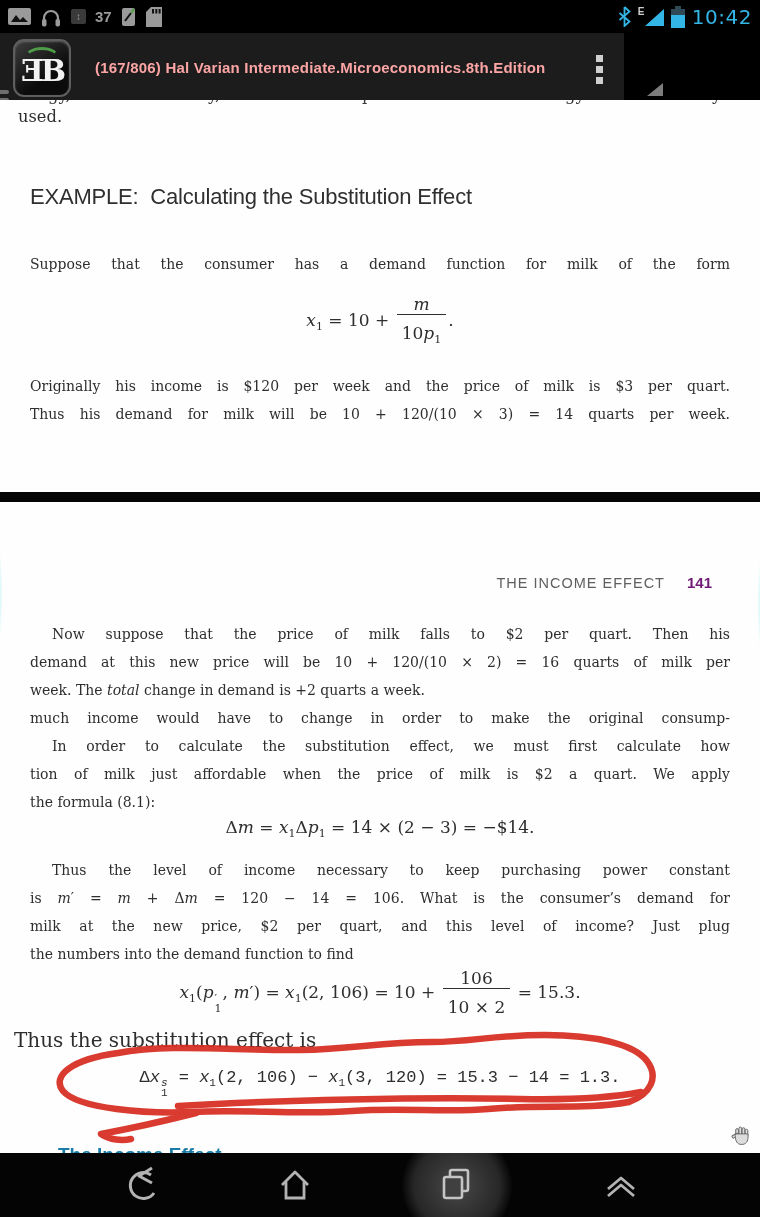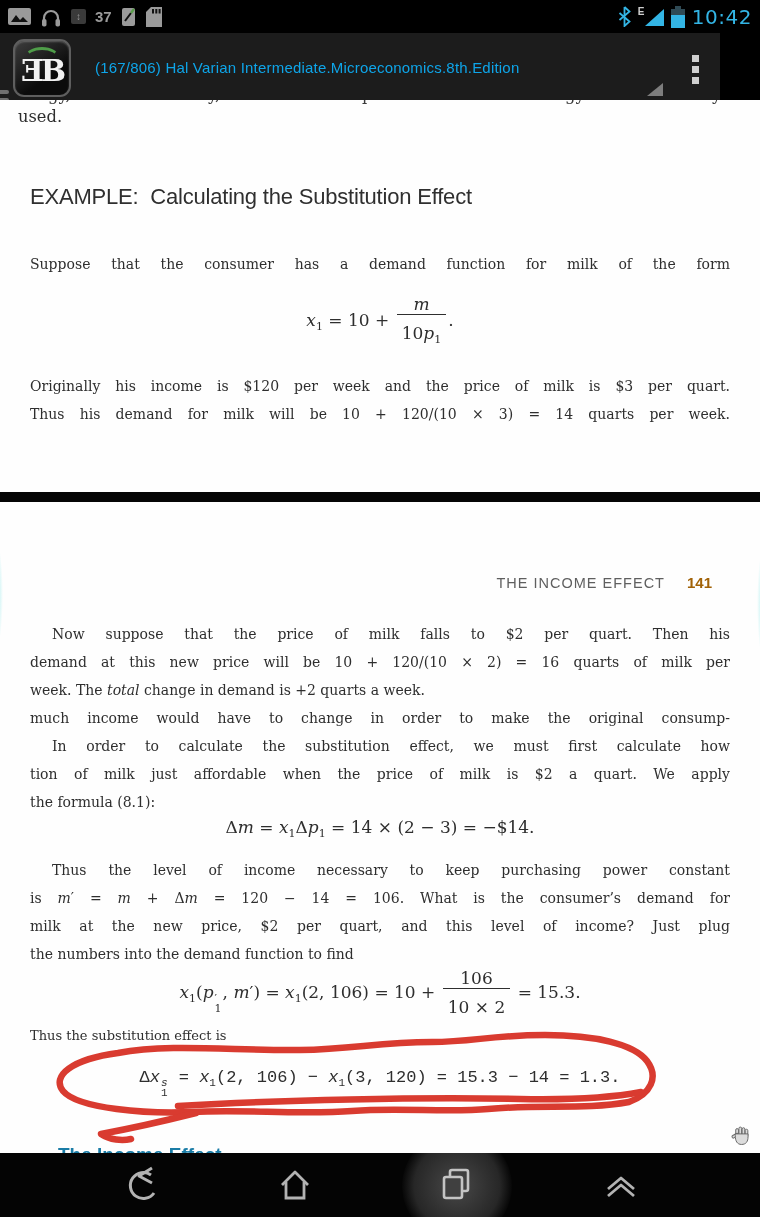--- a/index.html
+++ b/index.html
@@ -13,32 +13,32 @@
   .sb-count{color:#9a9a9a;font-size:15px;font-weight:bold;}
   .sb-time{color:#33b5e5;font-size:20px;font-family:"DejaVu Sans",sans-serif;letter-spacing:.5px;}
   .sb-datasq{width:15px;height:15px;background:#3a3a3a;border-radius:2px;color:#999;font-size:10px;
              display:flex;align-items:center;justify-content:center;}
   .sig-wrap{position:relative;width:26px;height:21px;}
   .sig-e{position:absolute;left:0;top:0;color:#cfcfcf;font-size:10px;font-weight:bold;}
   .sig-tri{position:absolute;right:0;bottom:1px;width:0;height:0;
            border-left:19px solid transparent;border-bottom:17px solid #33b5e5;}
 
   
-  .title-bar{position:absolute;left:0;top:33px;width:720px;height:67px;background:#1c1c1c;
+  .title-bar{position:absolute;left:0;top:33px;width:624px;height:67px;background:#1c1c1c;
              box-shadow:0 2px 3px rgba(0,0,0,.6);}
   .hamburger{position:absolute;left:0;top:57px;width:9px;}
   .hamburger div{width:9px;height:4px;background:#6f6f6f;margin-bottom:4px;border-radius:0 2px 2px 0;}
   .app-icon{position:absolute;left:13px;top:6px;width:54px;height:54px;border-radius:11px;
             background:linear-gradient(145deg,#3d3d3d,#0b0b0b 65%);border:2px solid #5e5e5e;
             box-shadow:inset 0 1px 2px rgba(255,255,255,.25);display:flex;align-items:center;justify-content:center;}
   .app-icon .glyph{color:#f2f2f2;font-family:"DejaVu Serif",serif;font-weight:bold;font-size:30px;
                    letter-spacing:-3px;margin-top:4px;}
   .app-icon .arc{position:absolute;left:10px;top:6px;width:30px;height:18px;border-top:3px solid #4f9d49;
                  border-left:2px solid transparent;border-right:2px solid transparent;border-radius:50% 50% 0 0;}
-  .tb-title{position:absolute;left:95px;top:26px;color:#0ea5e9;font-size:15px;font-weight:normal;letter-spacing:.2px;}
+  .tb-title{position:absolute;left:95px;top:26px;color:#fca5a5;font-size:15px;font-weight:bold;letter-spacing:.2px;}
   .overflow-btn{position:absolute;right:20px;top:22px;width:8px;}
   .overflow-btn div{width:7px;height:7px;background:#cfcfcf;margin-bottom:4px;}
   .corner-tri{position:absolute;left:647px;top:50px;width:0;height:0;
               border-left:16px solid transparent;border-bottom:13px solid #7d7d7d;}
 
   
   .pdf-view{position:absolute;left:0;top:100px;width:760px;height:1053px;}
   .page{position:absolute;left:0;width:760px;background:#fefefe;color:#2e2e2e;}
   .page1{top:0;height:392px;}
   .page-band{position:absolute;left:0;top:392px;width:760px;height:10px;background:#050505;}
@@ -65,29 +65,29 @@
   .m-sub{font-size:11px;vertical-align:-4px;}
   .frac{display:inline-flex;flex-direction:column;align-items:center;vertical-align:middle;margin:0 2px;}
   .fnum{display:block;padding:0 5px;line-height:1.05;}
   .fden{display:block;border-top:1.4px solid #2e2e2e;padding:9px 5px 0;line-height:1.15;}
   .supsub{display:inline-flex;flex-direction:column;align-items:flex-start;font-size:11px;line-height:1;
           vertical-align:-4px;margin:0 1px;}
   .supsub .t{height:10px;}
 
   .run-head{position:absolute;right:48px;top:72px;font-family:"Liberation Sans",sans-serif;}
   .run-head .rh-text{color:#5f5f5f;font-size:14.5px;letter-spacing:1px;}
-  .run-head .rh-num{color:#a16207;font-weight:bold;font-size:15px;margin-left:22px;}
+  .run-head .rh-num{color:#701a75;font-weight:bold;font-size:15px;margin-left:22px;}
 
   .glow{position:absolute;pointer-events:none;}
   .glow-left{left:-16px;top:-6px;width:46px;height:235px;
     background:radial-gradient(ellipse 55% 48% at 0% 42%,rgba(44,214,214,.95) 0%,rgba(44,214,214,.45) 45%,rgba(44,214,214,0) 75%);}
   .glow-right{right:-16px;top:-6px;width:46px;height:245px;
     background:radial-gradient(ellipse 55% 48% at 100% 44%,rgba(44,214,214,.95) 0%,rgba(44,214,214,.45) 45%,rgba(44,214,214,0) 75%);}
 
-  .subst-line{position:absolute;left:30px;top:526px;font-family:"DejaVu Serif",serif;font-size:13px;}
+  .subst-line{position:absolute;left:14px;top:526px;font-family:"DejaVu Serif",serif;font-size:20px;}
   .clip-heading{position:absolute;left:58px;top:643px;height:8px;overflow:hidden;}
   .clip-heading span{display:block;line-height:19px;color:#1a7ca6;font-weight:bold;font-size:19px;
                      font-family:"Liberation Sans",sans-serif;}
   .hand-cursor{position:absolute;right:8px;top:622px;}
 
   
   .annotation-svg{position:absolute;left:0;top:0;width:760px;height:1217px;pointer-events:none;z-index:6;}
 
   
   .nav-bar{position:absolute;left:0;top:1153px;width:760px;height:64px;background:#040404;overflow:hidden;}

